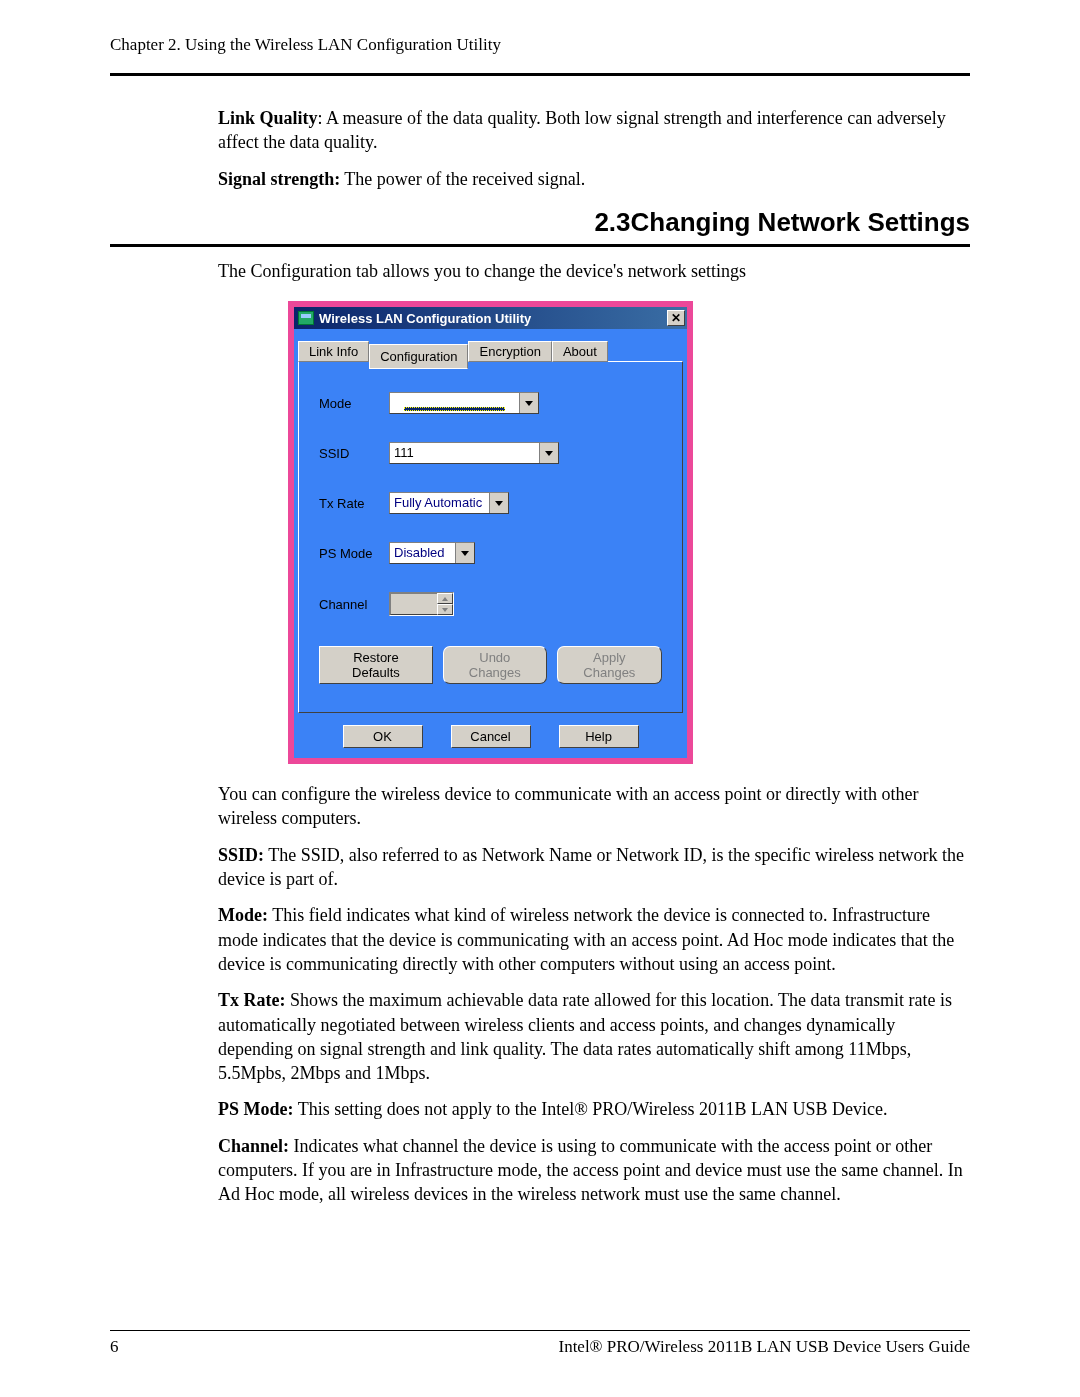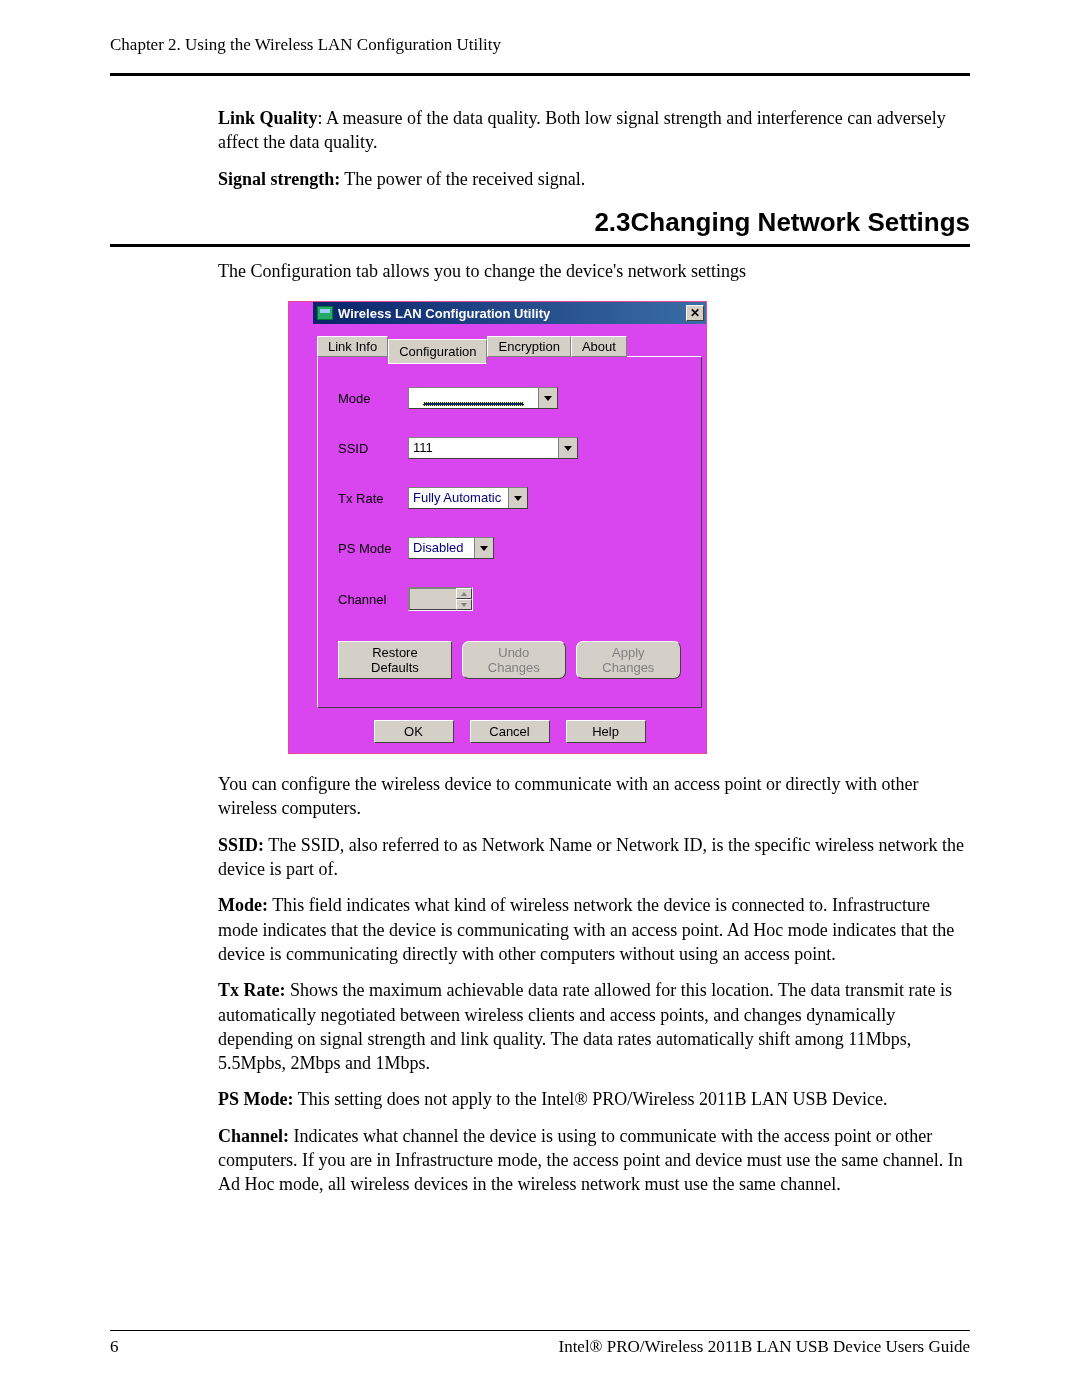--- a/index.html
+++ b/index.html
@@ -54,25 +54,24 @@
     text-align: right;
   }
   .sec-num { display:inline-block; width:54px; }
   
   .dialog-wrap {
     margin: 18px 0 18px 70px;
     width: 393px;
   }
   .dialog {
     width: 393px;
-    border: 1px solid #ec4899;
-    background: #d946ef;
+    border: 6px solid #ec4899;
+    background: #3b82f6;
     font-family: Tahoma, "MS Sans Serif", Arial, sans-serif;
     font-size: 13px;
-    padding-left: 24px;
   }
   .titlebar {
     height: 22px;
     background: linear-gradient(to right, #0a246a, #3a6ea5);
     color: #fff;
     display: flex;
     align-items: center;
     padding: 0 2px 0 4px;
     font-weight: bold;
   }
@@ -227,21 +226,21 @@
   .btn.disabled{ color:#808080;border-radius:7px; }
   .panel-btn-row{
     display:flex;
     gap: 10px;
     margin-top: 30px;
     text-align: center;
   }
   .dlg-bottom{
     display:flex;
     justify-content:center;
-    gap:16px;
+    gap:28px;
     padding: 8px 0 10px 0;
   }
   .dlg-bottom .btn{ min-width: 80px; }
 
   
   .footer {
     position: absolute;
     left: 110px; right: 110px;
     bottom: 40px;
   }

